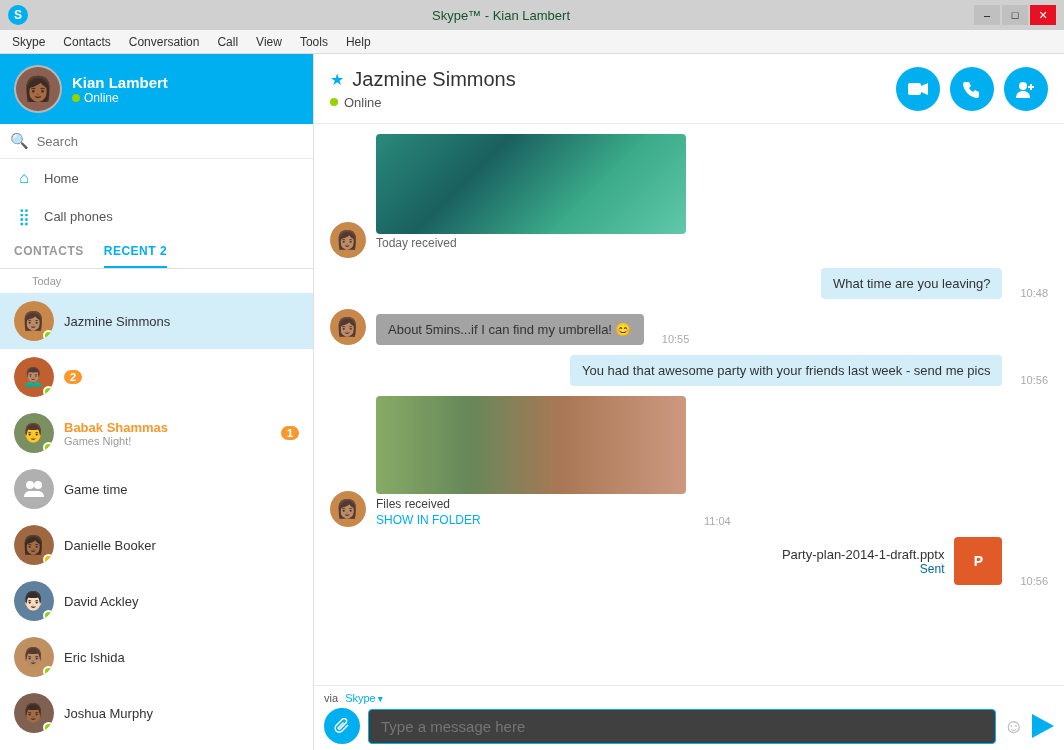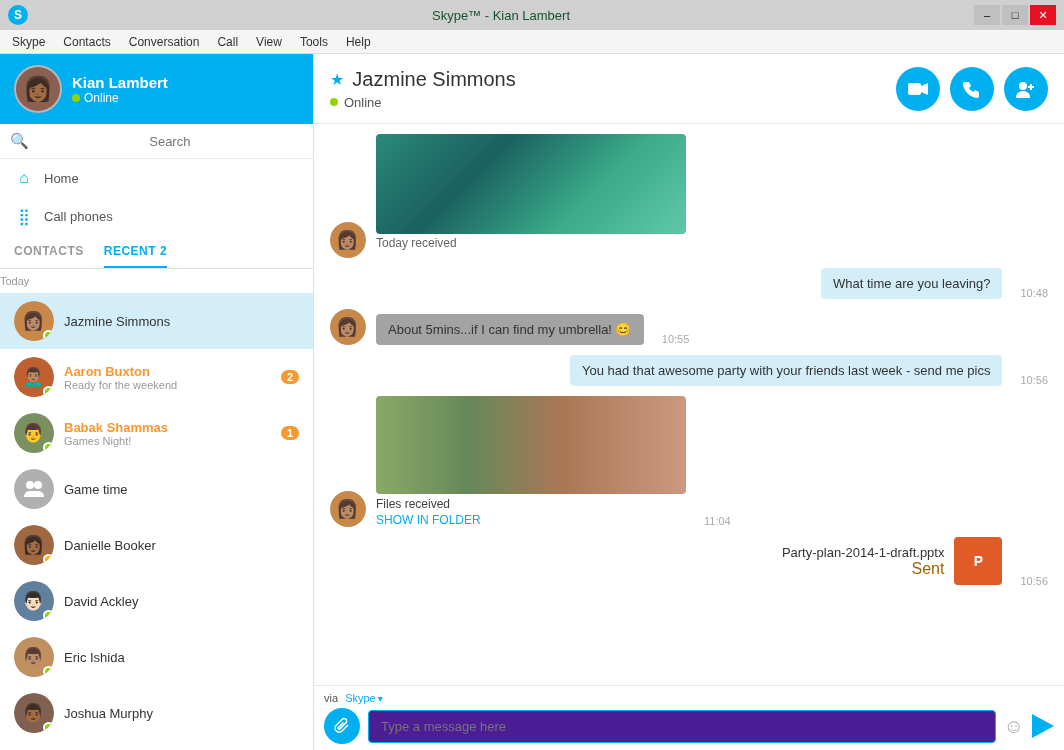--- a/index.html
+++ b/index.html
@@ -86,21 +86,21 @@
       padding: 8px 10px;
       border-bottom: 1px solid #e8e8e8;
       display: flex;
       align-items: center;
       gap: 8px;
       background: #fff;
     }
     .search-icon-wrap { color: #00aff0; font-size: 15px; }
     .search-input {
       border: none; outline: none; font-size: 13px; color: #333;
-      background: transparent; flex: 1; text-align: center;
+      background: transparent; flex: 1;
     }
 
     
     .nav-item {
       padding: 10px 14px;
       display: flex;
       align-items: center;
       gap: 10px;
       cursor: pointer;
       color: #555;
@@ -121,21 +121,21 @@
       font-weight: 600;
       color: #999;
       cursor: pointer;
       border-bottom: 2px solid transparent;
       letter-spacing: 0.5px;
     }
     .tab.active { color: #00aff0; border-bottom-color: #00aff0; }
 
     
     .contact-list { overflow-y: auto; flex: 1; }
-    .list-date-header { padding: 6px 0; font-size: 11px; color: #999; }
+    .list-date-header { padding: 6px 32px; font-size: 11px; color: #999; }
     .contact-item {
       display: flex;
       align-items: center;
       padding: 8px 14px;
       cursor: pointer;
       gap: 10px;
       position: relative;
     }
     .contact-item.active { background: #d4eef9; }
     .contact-avatar {
@@ -236,21 +236,21 @@
     
     .file-attachment {
       display: flex;
       align-items: center;
       justify-content: flex-end;
       gap: 10px;
       margin-bottom: 2px;
     }
     .file-info { text-align: right; }
     .file-name { font-size: 13px; color: #333; }
-    .file-sent { font-size: 16px; color: #a16207; }
+    .file-sent { font-size: 12px; color: #0369a1; }
     .file-icon {
       width: 48px; height: 48px; background: #e05b28;
       border-radius: 4px; display: flex; align-items: center; justify-content: center;
       color: white; font-size: 22px; font-weight: bold;
     }
 
     
     .chat-input-area {
       border-top: 1px solid #e8e8e8;
       padding: 6px 10px;
@@ -262,22 +262,22 @@
     .via-skype-link { color: #00aff0; cursor: pointer; }
     .input-row { display: flex; align-items: center; gap: 8px; }
     .attach-btn {
       width: 36px; height: 36px; border-radius: 50%;
       background: #00aff0; border: none; cursor: pointer;
       display: flex; align-items: center; justify-content: center;
       color: white; font-size: 18px; flex-shrink: 0;
     }
     .message-input {
       flex: 1; border: 1px solid #00aff0; border-radius: 4px;
-      padding: 8px 12px; font-size: 13px; color: #aaa;
-      outline: none; background: #4c1d95;
+      padding: 8px 12px; font-size: 15px; color: #aaa;
+      outline: none; background: #404040;
     }
     .emoji-btn { font-size: 20px; cursor: pointer; color: #aaa; border: none; background: transparent; }
 
     
     ::-webkit-scrollbar { width: 6px; }
     ::-webkit-scrollbar-track { background: #f5f5f5; }
     ::-webkit-scrollbar-thumb { background: #ccc; border-radius: 3px; }
 
     
     .avatar-face {
@@ -365,24 +365,20 @@
         </div>
         <div class="contact-info">
           <div class="contact-name">Jazmine Simmons</div>
         </div>
       </div>
 
       <div class="contact-item">
         <div class="contact-avatar">
           <div class="avatar-face" style="background:#c06030;">👨🏽‍🦱</div>
           <div class="avatar-status"></div>
-        </div>
-        <div class="contact-info">
-          <div class="contact-name unread">Aaron Buxton</div>
-          <div class="contact-status-text">Ready for the weekend</div>
         </div>
         <span class="unread-badge">2</span>
       </div>
 
       <div class="contact-item">
         <div class="contact-avatar">
           <div class="avatar-face" style="background:#7a9060;">👨</div>
           <div class="avatar-status"></div>
         </div>
         <div class="contact-info">

